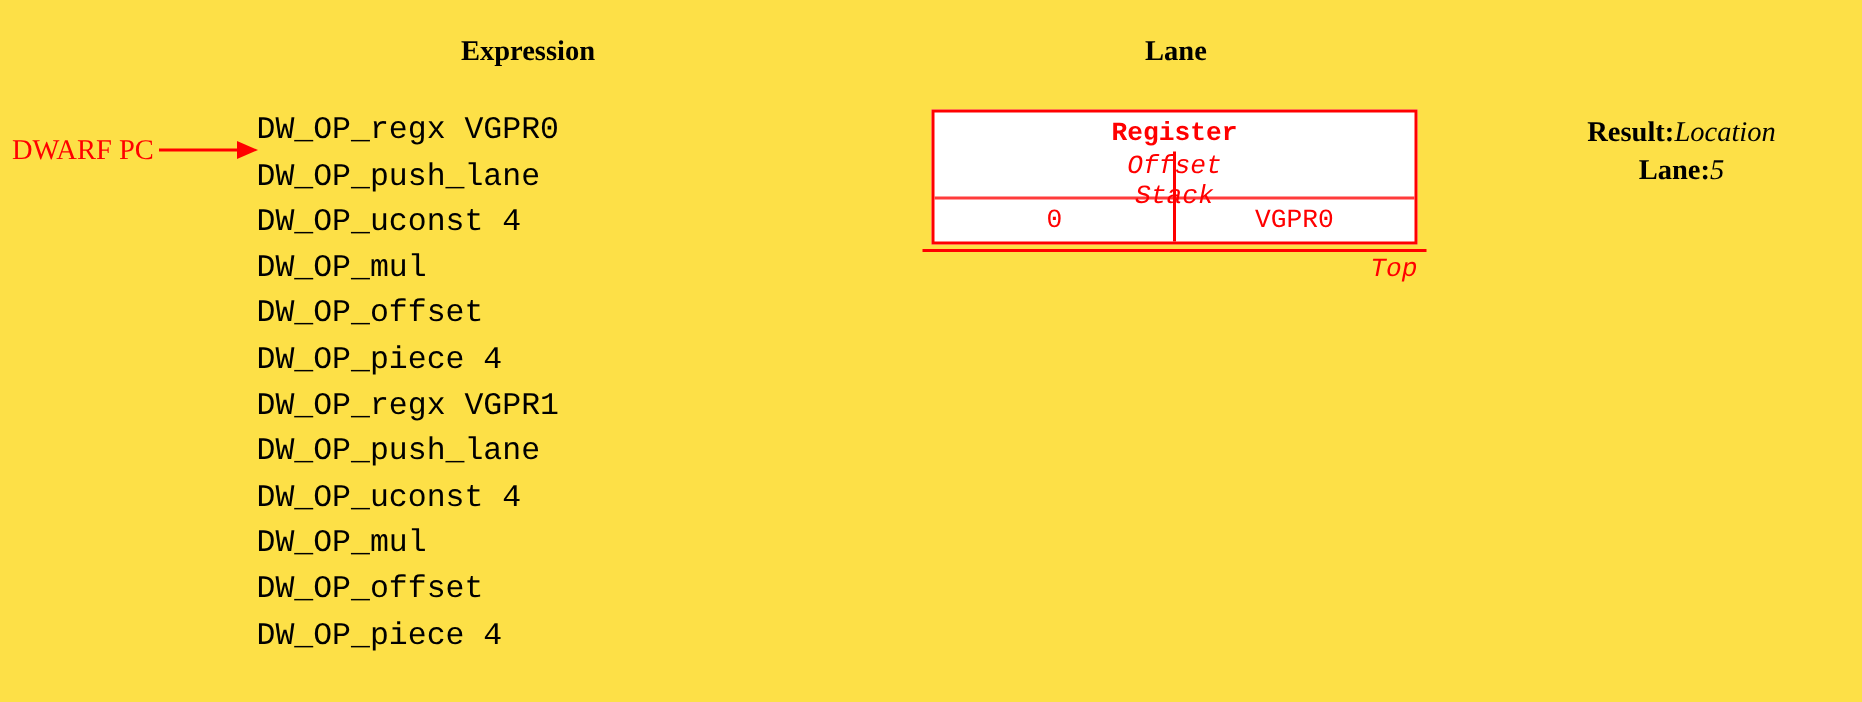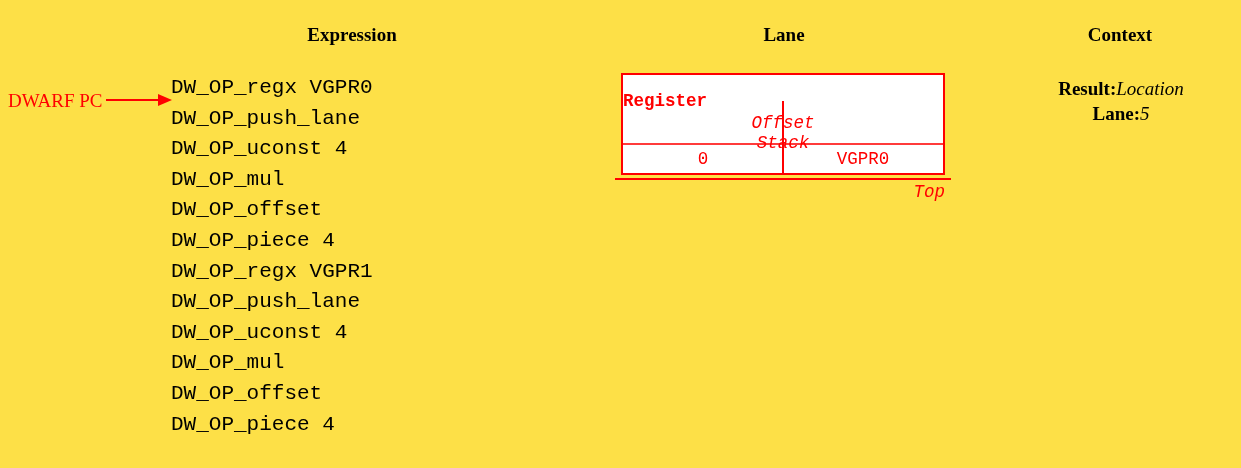--- a/index.html
+++ b/index.html
@@ -104,21 +104,22 @@
     border: 2px solid #ff0000;
     box-sizing: border-box;
     width: 324px;
     background: #ffffff;
   }
   .stack-title {
     font-family: "Liberation Mono", monospace;
     font-weight: bold;
     font-size: 17.5px;
     color: #ff0000;
-    padding-top: 14px;
+    text-align: center;
+    padding-top: 2px;
     height: 24px;
     line-height: 24px;
     white-space: pre;
   }
   .stack-subhead {
     display: flex;
     height: 30px;
     align-items: center;
     flex-direction: column;
   }
@@ -201,21 +202,20 @@
     margin-top: 17px;
   }
 </style>
 </head>
 <body>
 
 <div id="page">
 
   <div class="col-header" id="header-expression">Expression</div>
   <div class="col-header" id="header-stack">Lane</div>
-  <div class="col-header" id="header-context">Context</div>
 
   <div id="pc-pointer">
     <span id="pc-label">DWARF PC</span>
     <span id="pc-arrow">
       <span class="shaft"></span>
       <span class="head"></span>
     </span>
   </div>
 
   <div id="expression-list">

